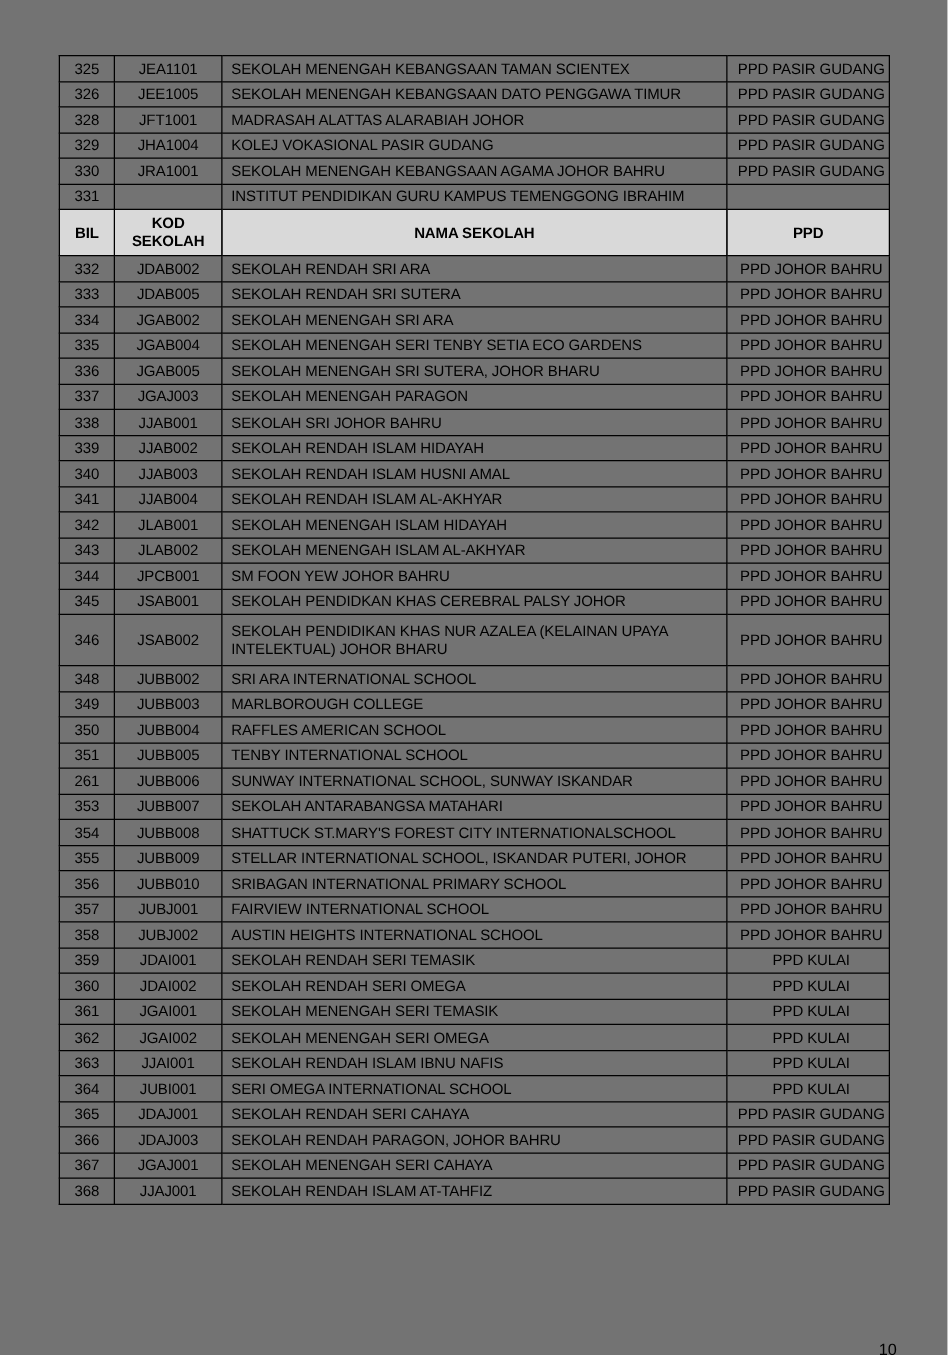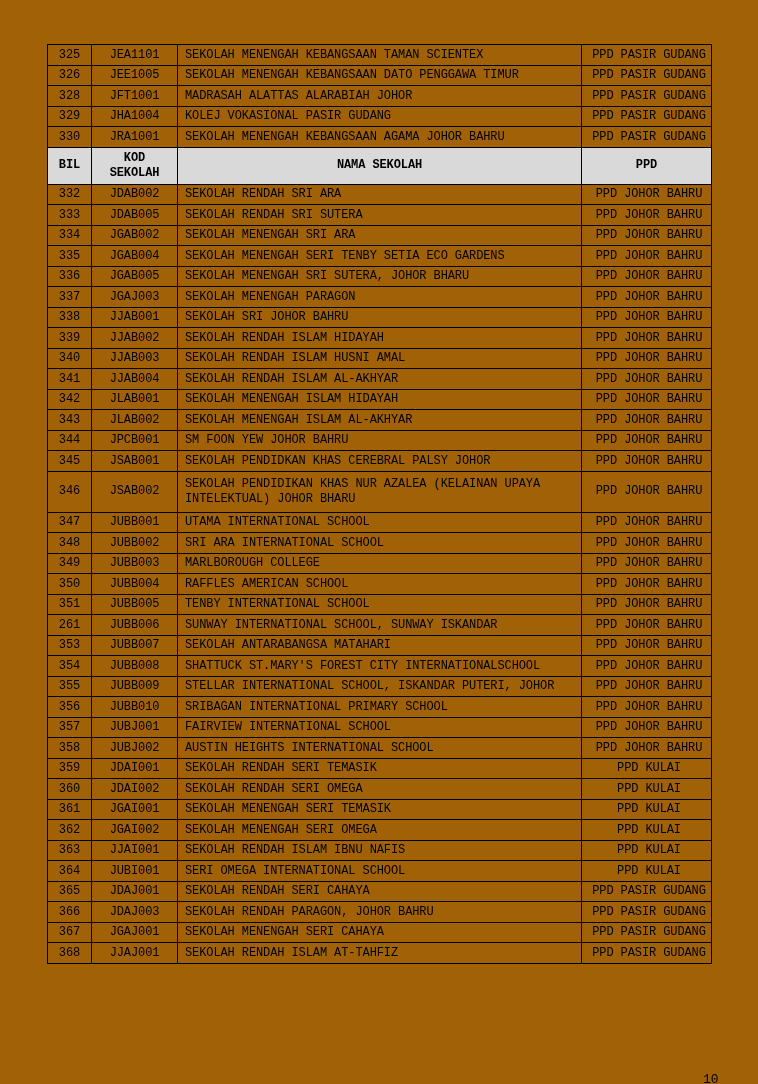--- a/index.html
+++ b/index.html
@@ -12,23 +12,22 @@
   body {
     width: 758px;
     height: 1084px;
     font-family: "Liberation Sans", sans-serif;
     color: var(--text-color);
   }
   .page {
     position: relative;
     width: 758px;
     height: 1084px;
-    background: #a16207;
+    background: #737373;
     overflow: hidden;
-    font-family: Liberation Mono, monospace;
   }
   table.school-table {
     position: absolute;
     left: 47px;
     top: 44px;
     width: 664px;
     border-collapse: collapse;
     table-layout: fixed;
   }
   td {
@@ -101,20 +100,26 @@
           <td class="c-kod">JHA1004</td>
           <td class="c-nama">KOLEJ VOKASIONAL PASIR GUDANG</td>
           <td class="c-ppd">PPD PASIR GUDANG</td>
         </tr>
         <tr class="data-row">
           <td class="c-bil">330</td>
           <td class="c-kod">JRA1001</td>
           <td class="c-nama">SEKOLAH MENENGAH KEBANGSAAN AGAMA JOHOR BAHRU</td>
           <td class="c-ppd">PPD PASIR GUDANG</td>
         </tr>
+        <tr class="data-row">
+          <td class="c-bil">331</td>
+          <td class="c-kod"></td>
+          <td class="c-nama">INSTITUT PENDIDIKAN GURU KAMPUS TEMENGGONG IBRAHIM</td>
+          <td class="c-ppd"></td>
+        </tr>
         <tr class="header-row">
           <td class="c-bil">BIL</td>
           <td class="c-kod">KOD SEKOLAH</td>
           <td class="c-nama">NAMA SEKOLAH</td>
           <td class="c-ppd">PPD</td>
         </tr>
         <tr class="data-row">
           <td class="c-bil">332</td>
           <td class="c-kod">JDAB002</td>
           <td class="c-nama">SEKOLAH RENDAH SRI ARA</td>
@@ -195,26 +200,20 @@
         <tr class="data-row">
           <td class="c-bil">345</td>
           <td class="c-kod">JSAB001</td>
           <td class="c-nama">SEKOLAH PENDIDKAN KHAS CEREBRAL PALSY JOHOR</td>
           <td class="c-ppd">PPD JOHOR BAHRU</td>
         </tr>
         <tr class="data-row tall-row">
           <td class="c-bil">346</td>
           <td class="c-kod">JSAB002</td>
           <td class="c-nama">SEKOLAH PENDIDIKAN KHAS NUR AZALEA (KELAINAN UPAYA INTELEKTUAL) JOHOR BHARU</td>
-          <td class="c-ppd">PPD JOHOR BAHRU</td>
-        </tr>
-        <tr class="data-row">
-          <td class="c-bil">347</td>
-          <td class="c-kod">JUBB001</td>
-          <td class="c-nama">UTAMA INTERNATIONAL SCHOOL</td>
           <td class="c-ppd">PPD JOHOR BAHRU</td>
         </tr>
         <tr class="data-row">
           <td class="c-bil">348</td>
           <td class="c-kod">JUBB002</td>
           <td class="c-nama">SRI ARA INTERNATIONAL SCHOOL</td>
           <td class="c-ppd">PPD JOHOR BAHRU</td>
         </tr>
         <tr class="data-row">
           <td class="c-bil">349</td>

